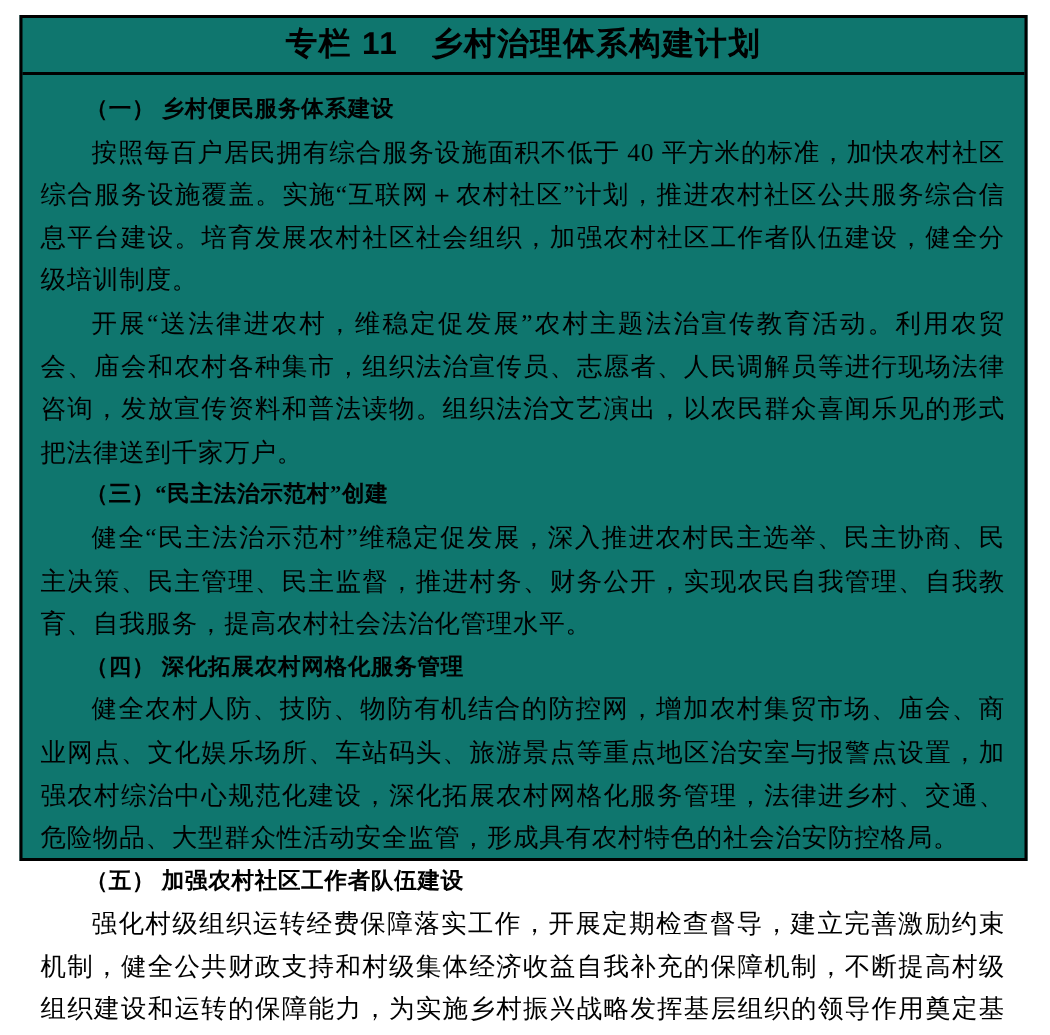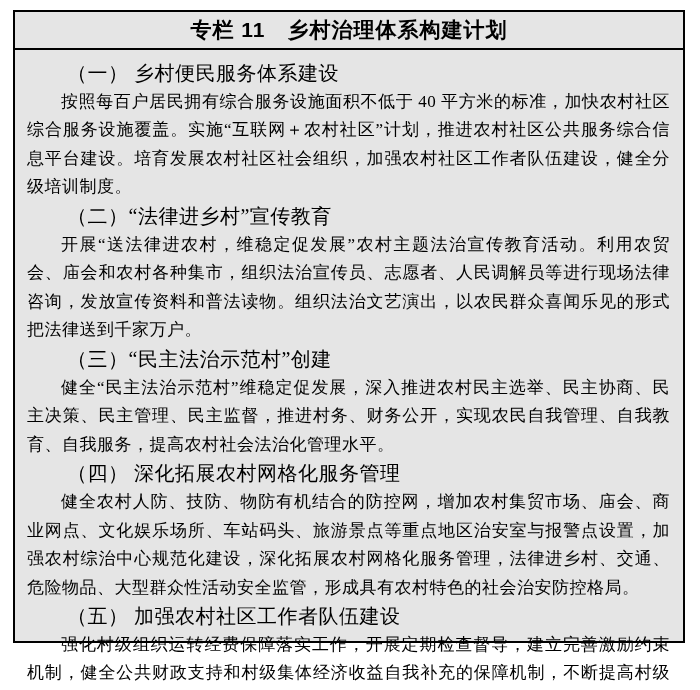--- a/index.html
+++ b/index.html
@@ -13,66 +13,65 @@
     position: relative;
     color: #000;
     font-family: "Liberation Serif", serif;
     -webkit-font-smoothing: antialiased;
   }
   .column-box {
     position: absolute;
     left: 13px;
     top: 10px;
     width: 672px;
-    height: 633px;
+    height: 564px;
     border: 2px solid #000000;
     box-sizing: border-box;
-    background: #e5e5e5;
+    background: #0f766e;
   }
   .column-title {
     text-align: center;
     font-weight: bold;
     font-size: 21px;
     line-height: 36px;
     height: 36px;
     border-bottom: 2px solid #000000;
     letter-spacing: 1px;
     font-family: "Liberation Sans", sans-serif;
   }
   .column-body {
     padding: 9px 13px 0 12px;
     font-size: 17px;
     line-height: 28.6px;
     text-align: justify;
     letter-spacing: 0.5px;
   }
   .section-heading {
     margin: 0;
-    font-size: 20px;
-    font-weight: normal;
+    font-size: 15px;
+    font-weight: bold;
     text-indent: 2em;
     font-family: "Liberation Serif", serif;
   }
   .section-body {
     margin: 0;
     text-indent: 2em;
     font-weight: 500;
   }
 </style>
 </head>
 <body>
 
 <div class="column-box">
   <div class="column-title">专栏 11　乡村治理体系构建计划</div>
 
   <div class="column-body">
     <h3 class="section-heading">（一） 乡村便民服务体系建设</h3>
     <p class="section-body">按照每百户居民拥有综合服务设施面积不低于 40 平方米的标准，加快农村社区综合服务设施覆盖。实施“互联网＋农村社区”计划，推进农村社区公共服务综合信息平台建设。培育发展农村社区社会组织，加强农村社区工作者队伍建设，健全分级培训制度。</p>
 
-    <h3 class="section-heading">（二）“法律进乡村”宣传教育</h3>
     <p class="section-body">开展“送法律进农村，维稳定促发展”农村主题法治宣传教育活动。利用农贸会、庙会和农村各种集市，组织法治宣传员、志愿者、人民调解员等进行现场法律咨询，发放宣传资料和普法读物。组织法治文艺演出，以农民群众喜闻乐见的形式把法律送到千家万户。</p>
 
     <h3 class="section-heading">（三）“民主法治示范村”创建</h3>
     <p class="section-body">健全“民主法治示范村”维稳定促发展，深入推进农村民主选举、民主协商、民主决策、民主管理、民主监督，推进村务、财务公开，实现农民自我管理、自我教育、自我服务，提高农村社会法治化管理水平。</p>
 
     <h3 class="section-heading">（四） 深化拓展农村网格化服务管理</h3>
     <p class="section-body">健全农村人防、技防、物防有机结合的防控网，增加农村集贸市场、庙会、商业网点、文化娱乐场所、车站码头、旅游景点等重点地区治安室与报警点设置，加强农村综治中心规范化建设，深化拓展农村网格化服务管理，法律进乡村、交通、危险物品、大型群众性活动安全监管，形成具有农村特色的社会治安防控格局。</p>
 
     <h3 class="section-heading">（五） 加强农村社区工作者队伍建设</h3>
     <p class="section-body">强化村级组织运转经费保障落实工作，开展定期检查督导，建立完善激励约束机制，健全公共财政支持和村级集体经济收益自我补充的保障机制，不断提高村级组织建设和运转的保障能力，为实施乡村振兴战略发挥基层组织的领导作用奠定基础。</p>

